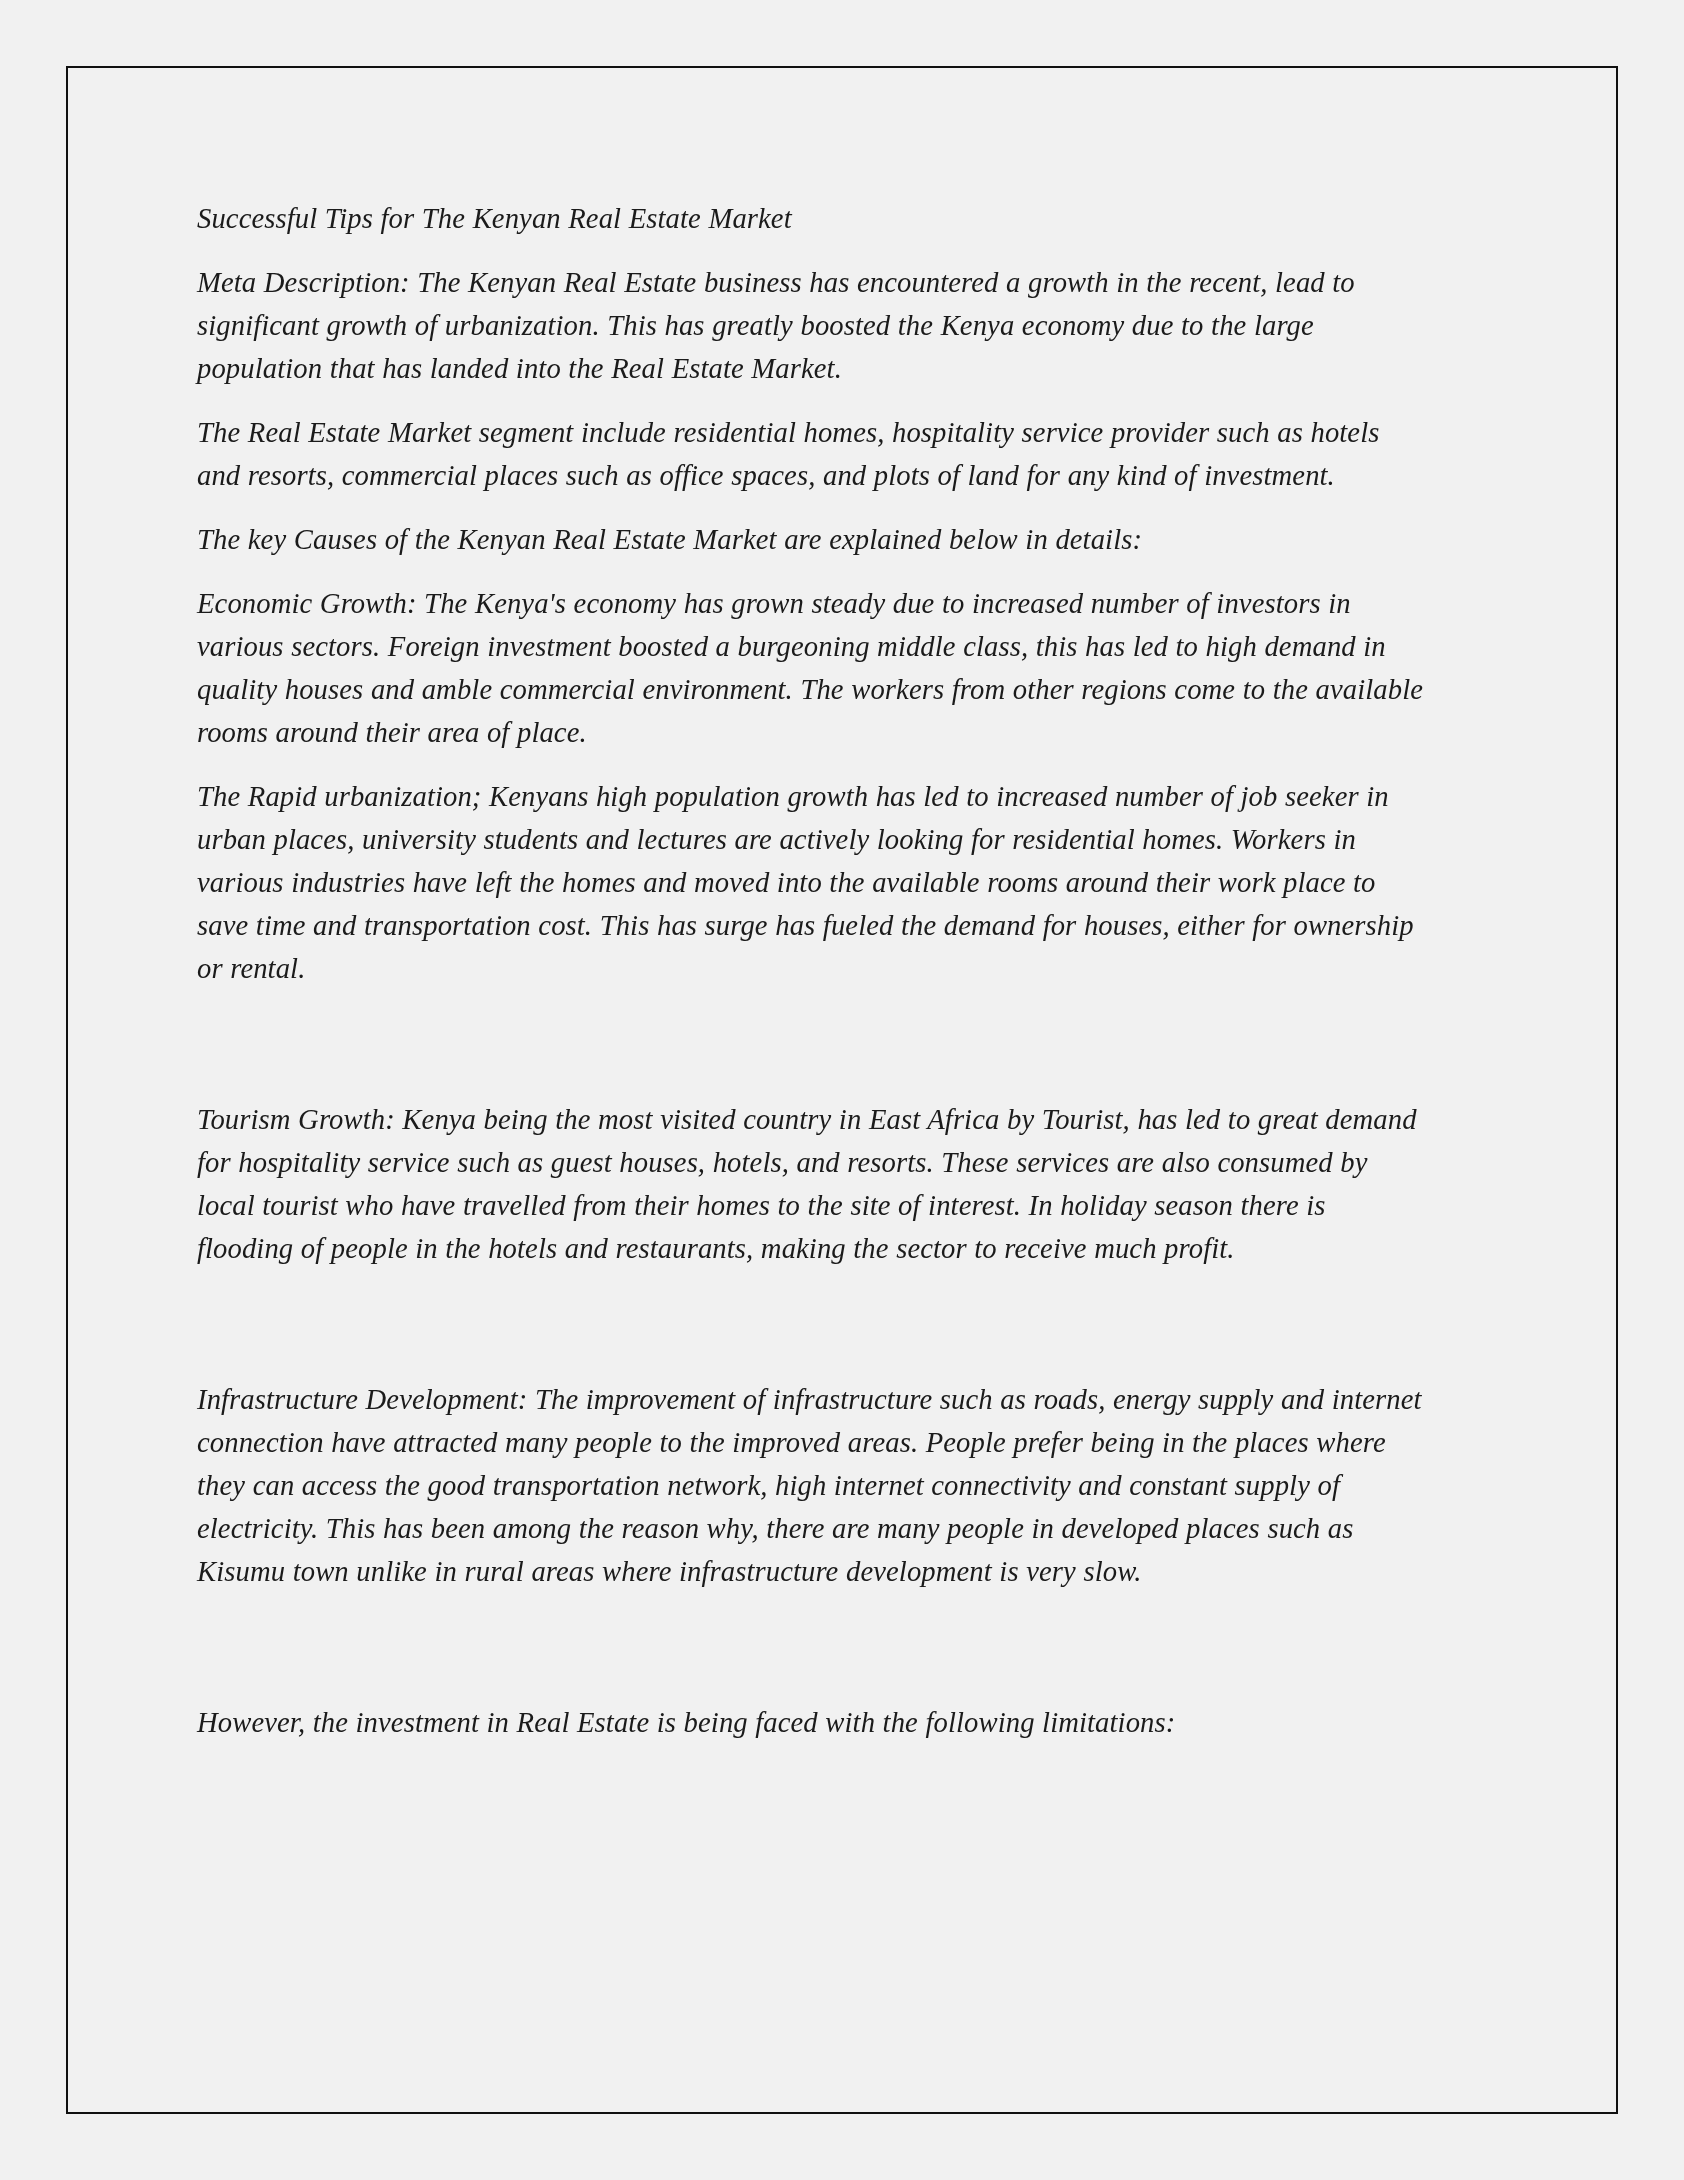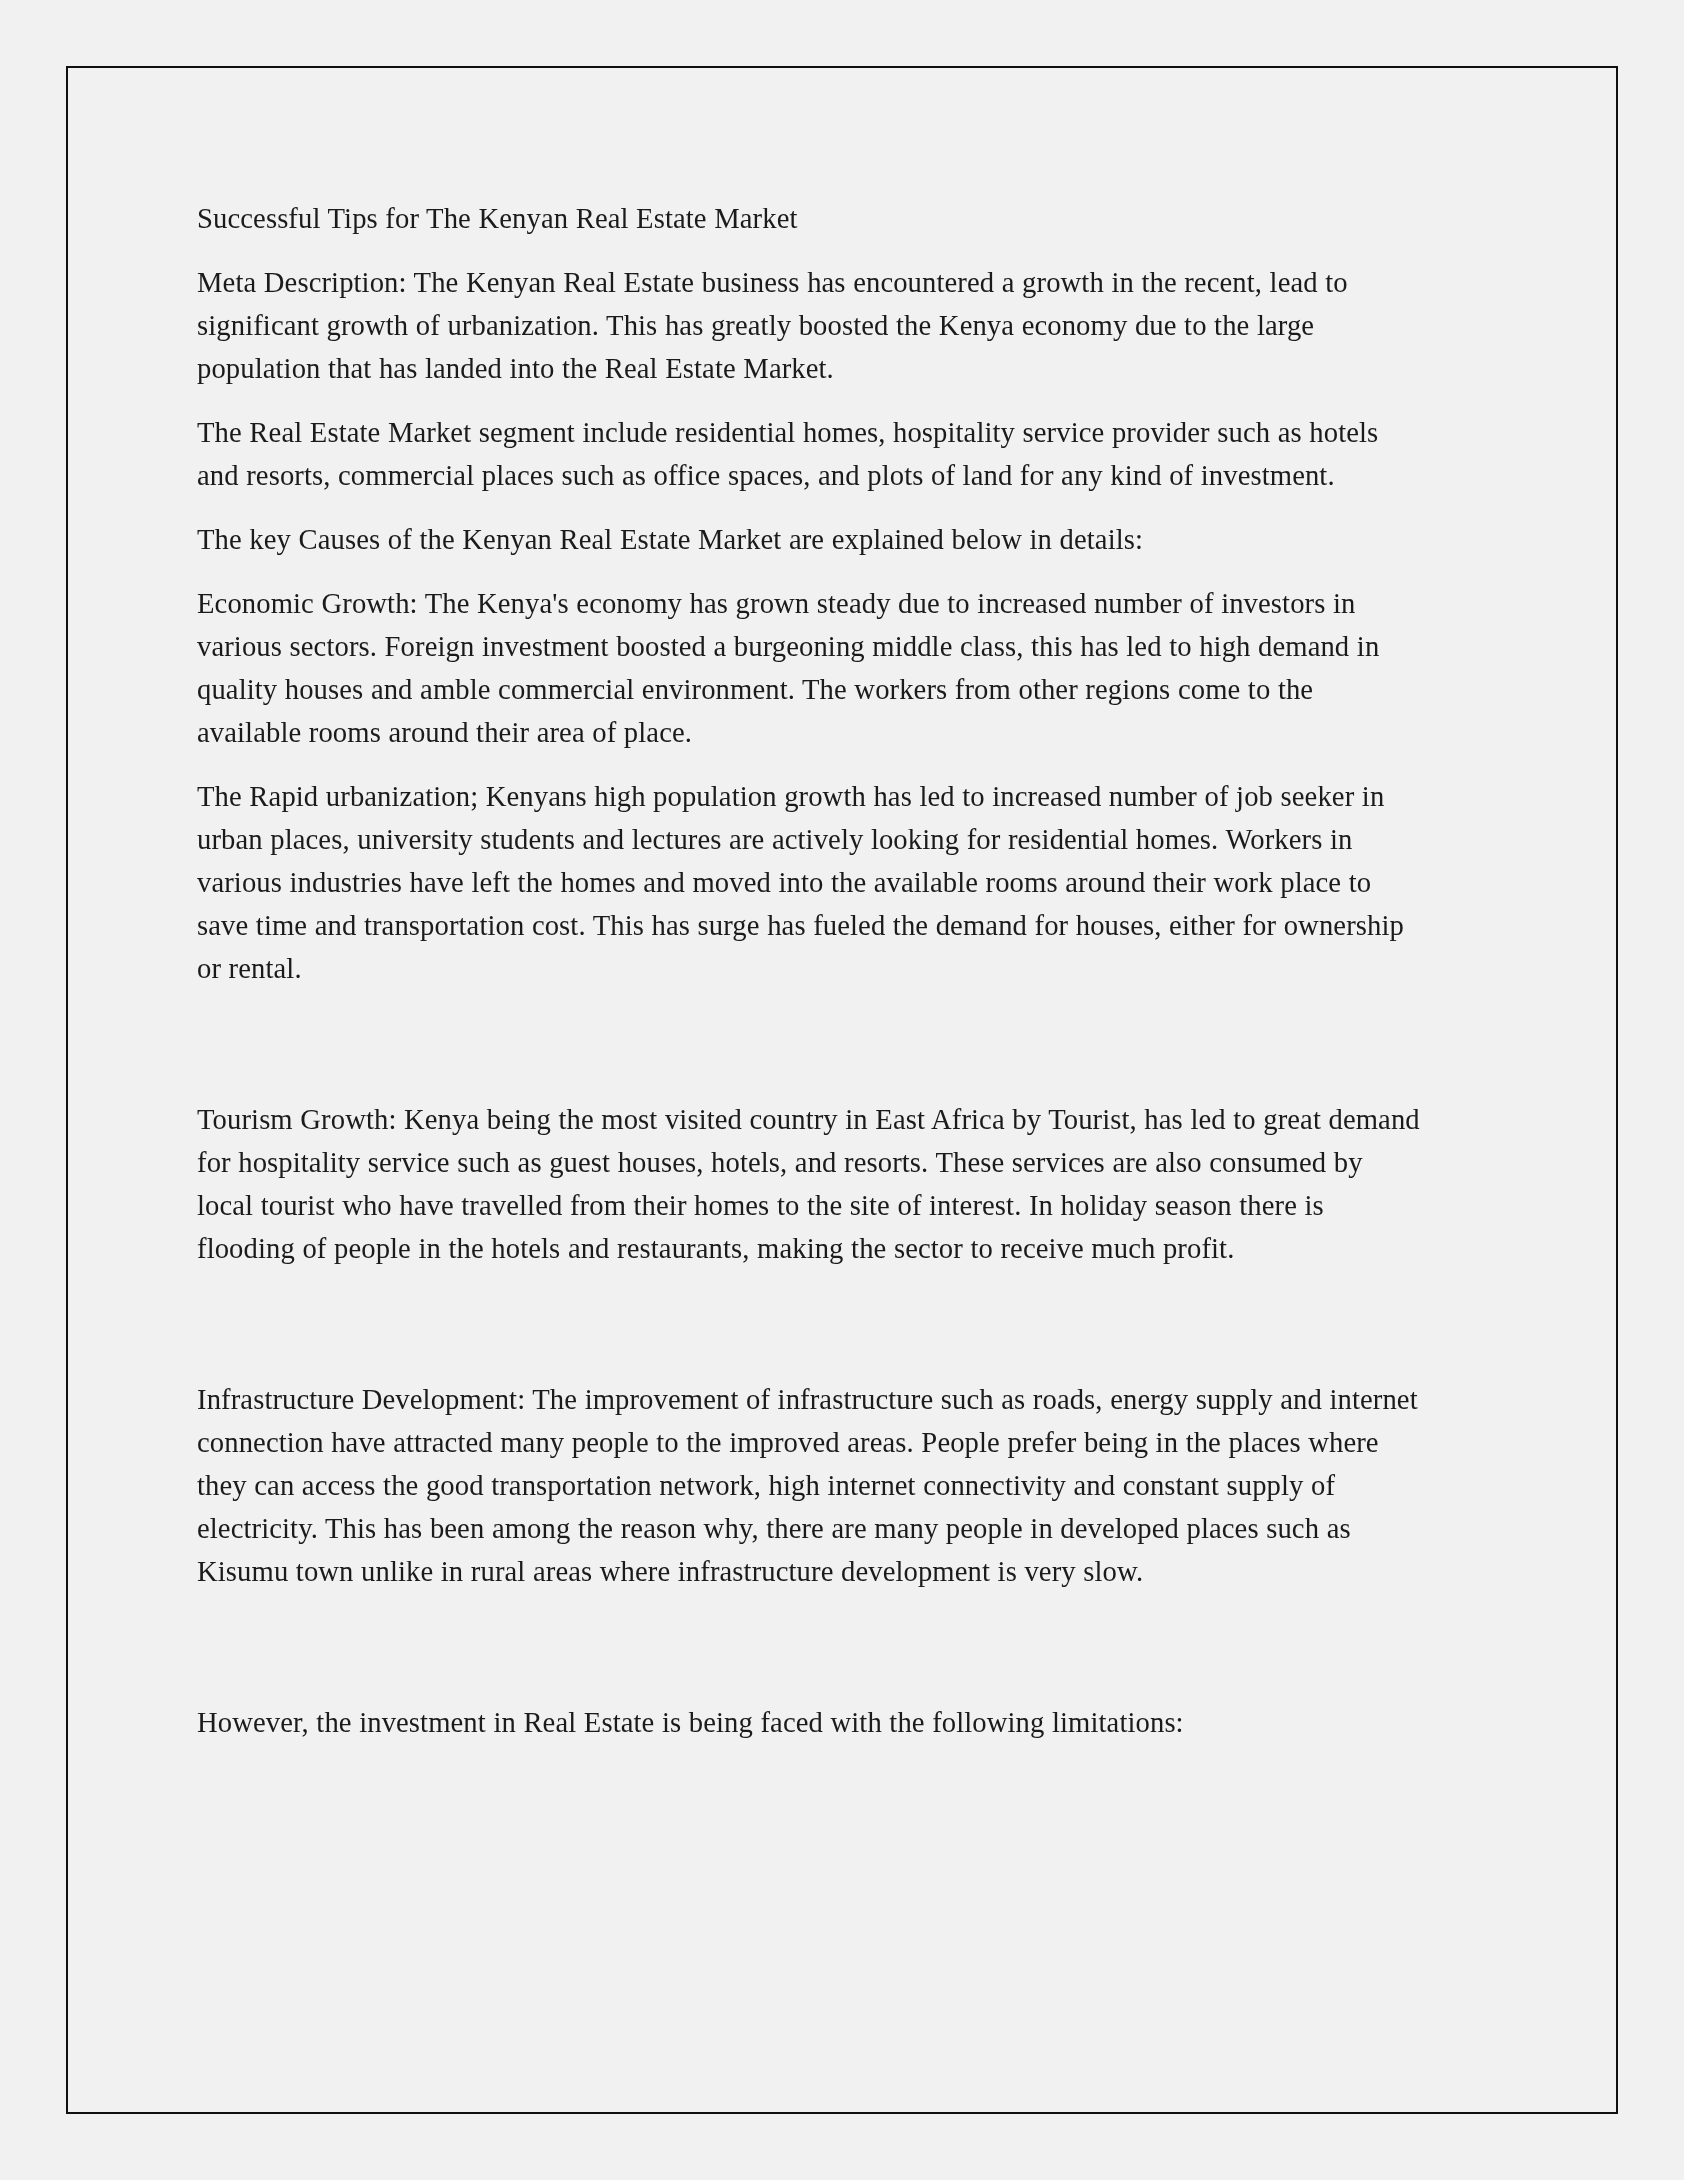--- a/index.html
+++ b/index.html
@@ -15,20 +15,21 @@
     -webkit-font-smoothing: antialiased;
     overflow: hidden;
   }
 
   .page-canvas {
     position: relative;
     width: 1685px;
     height: 2181px;
     background: #f1f1f1;
     box-sizing: border-box;
+    font-style: italic;
   }
 
   
   .page-frame {
     position: absolute;
     left: 66px;
     top: 66px;
     width: 1552px;
     height: 2048px;
     border: 2.6px solid #101010;

